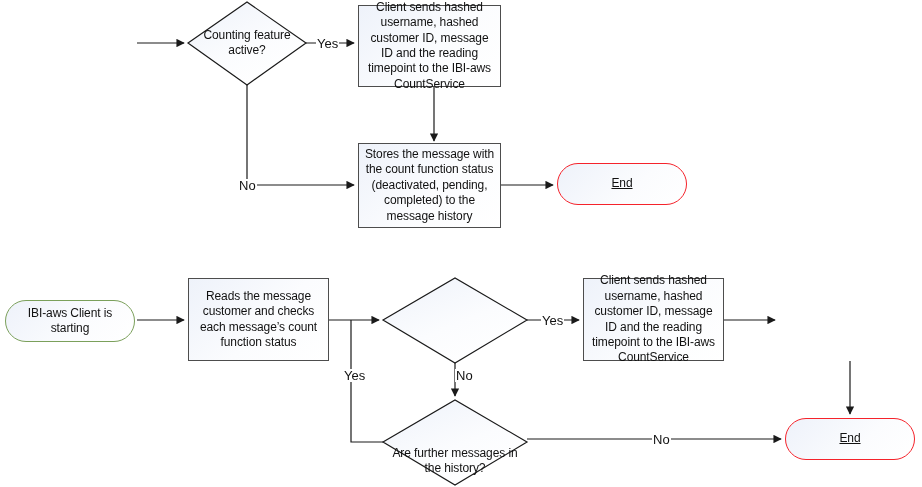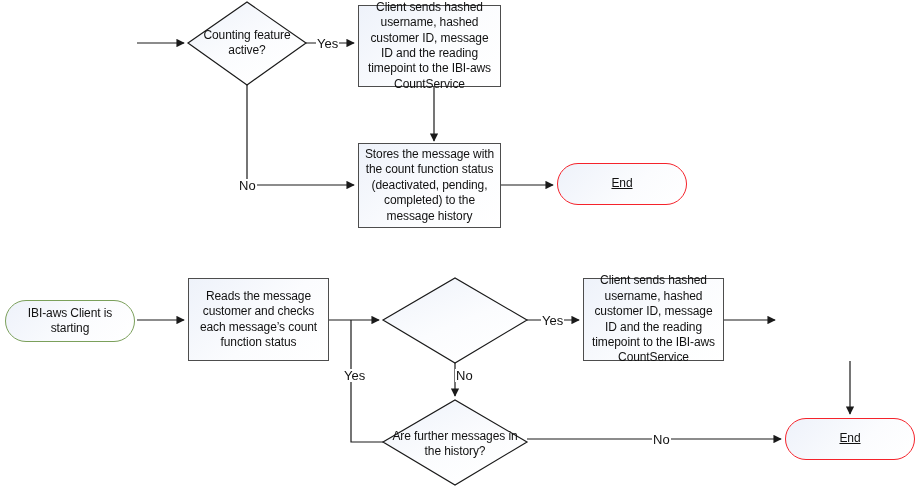--- a/index.html
+++ b/index.html
@@ -145,21 +145,21 @@
   <div class="node proc" style="left:188px; top:278px; width:141px; height:83px;">
     <span class="txt">Reads the message customer and checks each message’s count function status</span>
   </div>
 
 
   <div class="node proc" style="left:583px; top:278px; width:141px; height:83px;">
     <span class="txt">Client sends hashed username, hashed customer ID, message ID and the reading timepoint to the IBI-aws CountService</span>
   </div>
 
 
-  <div class="node decision" style="left:385px; top:424px; width:140px; height:40px;">
+  <div class="node decision" style="left:385px; top:441px; width:140px; height:40px;">
     <span class="txt">Are further messages in the history?</span>
   </div>
 
   <div class="node term term-end" style="left:785px; top:418px; width:130px; height:42px;">
     <span class="txt">End</span>
   </div>
 
   <span class="edge-label" style="left:541px; top:314px;">Yes</span>
   <span class="edge-label" style="left:455px; top:369px;">No</span>
   <span class="edge-label" style="left:343px; top:369px;">Yes</span>

